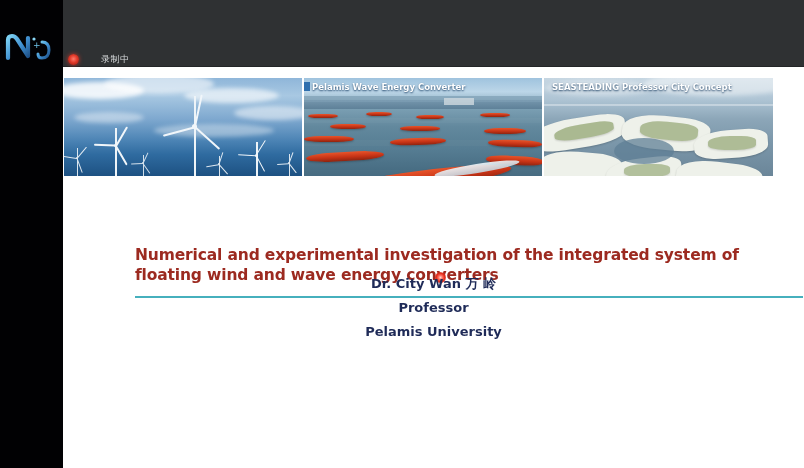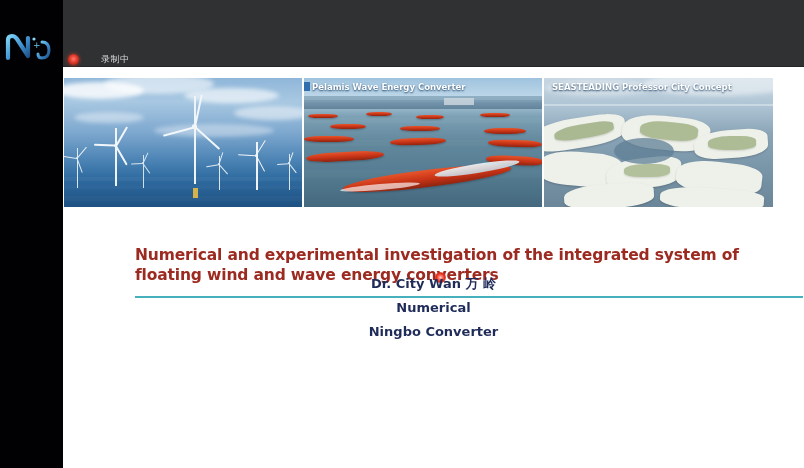--- a/index.html
+++ b/index.html
@@ -53,21 +53,21 @@
   }
 
   
   .slide {
     position:absolute; left:63px; top:67px; width:741px; height:401px;
     background:#ffffff;
   }
 
   
   .img-strip {
-    position:absolute; left:1px; top:11px; width:709px; height:129px;
+    position:absolute; left:1px; top:11px; width:709px; height:98px;
     display:flex; gap:2px;text-decoration:underline;
   }
   .photo { position:relative; overflow:hidden; }
   .photo-caption {
     position:absolute; left:8px; top:4px;
     font-size:8.5px; font-weight:bold; color:#ffffff;
     font-family:"DejaVu Sans", sans-serif;
     text-shadow:0 1px 2px rgba(0,40,80,.85); white-space:nowrap; z-index:5;
   }
   .cap-marker {
@@ -273,18 +273,18 @@
     </div>
 
     <div class="title-block">
       <div class="slide-title">Numerical and experimental investigation of the integrated system of floating wind and wave energy converters</div>
     </div>
     <div class="title-rule"></div>
     <div class="laser-dot"></div>
 
     <div class="author-block">
       <div class="author-line">Dr. City Wan  万 岭</div>
-      <div class="author-line">Numerical</div>
-      <div class="author-line">Ningbo Converter</div>
+      <div class="author-line">Professor</div>
+      <div class="author-line">Pelamis University</div>
     </div>
 
   </div>
 </div>
 
 </body></html>

